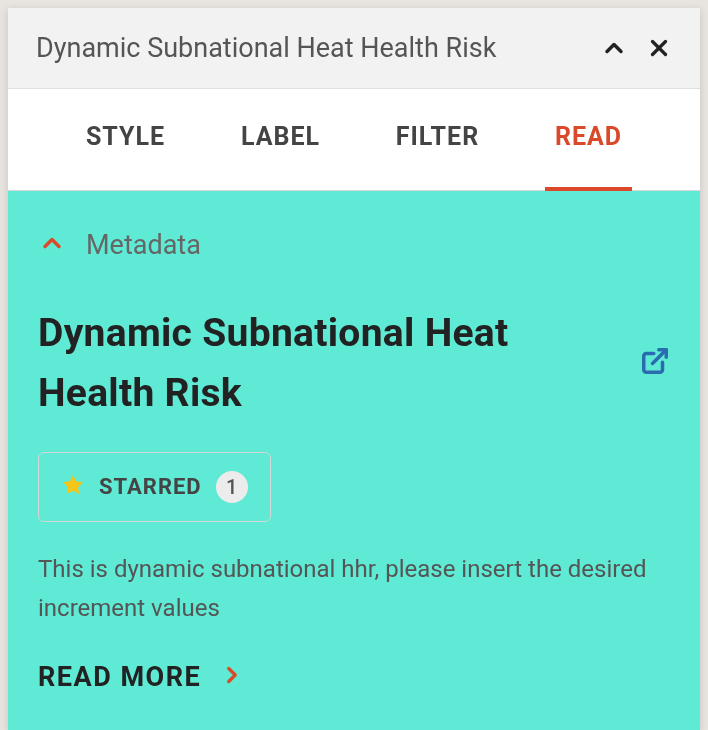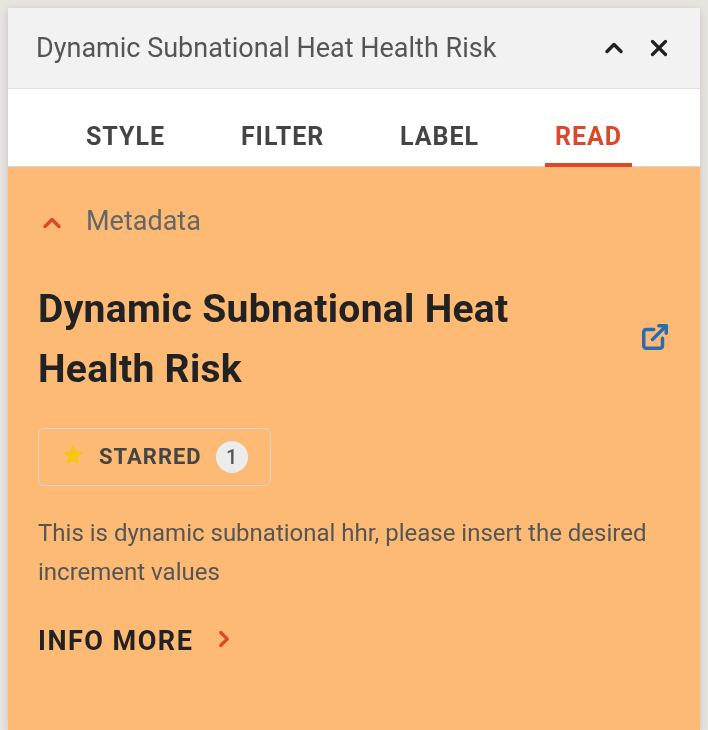--- a/index.html
+++ b/index.html
@@ -10,21 +10,21 @@
     height: 730px;
     overflow: hidden;
     position: relative;
   }
   .panel {
     position: absolute;
     top: 8px;
     left: 8px;
     right: 8px;
     bottom: 0;
-    background: #fdba74;
+    background: #5eead4;
     box-shadow: 0 2px 8px rgba(0,0,0,0.15);
     display: flex;
     flex-direction: column;
   }
   .panel-header {
     background: #f2f2f2;
     padding: 24px 28px;
     display: flex;
     align-items: center;
     justify-content: space-between;
@@ -48,42 +48,42 @@
     color: #222;
   }
   .tabs {
     display: flex;
     justify-content: space-around;
     padding: 0 40px;
     border-bottom: 1px solid #d8d8d8;
     background: #fff;
   }
   .tab {
-    padding: 32px 10px 12px 10px;
+    padding: 32px 10px 36px 10px;
     font-size: 25px;
     font-weight: 700;
     letter-spacing: 1px;
     color: #444;
     cursor: pointer;
     border-bottom: 4px solid transparent;
     position: relative;
     top: 1px;
   }
   .tab.active {
     color: #d9492a;
     border-bottom: 4px solid #d9492a;
   }
   .content {
     padding: 38px 30px 20px 30px;
     flex: 1;
     overflow: hidden;
   }
   .section-header {
     display: flex;
-    align-items: flex-end;
+    align-items: flex-start;
     gap: 20px;
     margin-bottom: 42px;
   }
   .section-label {
     font-size: 27px;
     color: #666;
     font-weight: 400;
   }
   .title-row {
     display: flex;
@@ -103,21 +103,21 @@
     color: #2b6cb0;
     cursor: pointer;
     flex-shrink: 0;
   }
   .starred-box {
     display: inline-flex;
     align-items: center;
     gap: 14px;
     border: 1px solid #d5d5d5;
     border-radius: 6px;
-    padding: 12px 22px;
+    padding: 18px 22px;
     margin-bottom: 28px;
   }
   .star-icon {
     color: #f5c518;
   }
   .starred-label {
     font-size: 22px;
     font-weight: 700;
     letter-spacing: 1px;
     color: #444;
@@ -173,22 +173,22 @@
         <svg width="26" height="26" viewBox="0 0 24 24" fill="none" stroke="currentColor" stroke-width="3" stroke-linecap="round" stroke-linejoin="round">
             <line x1="18" y1="6" x2="6" y2="18"></line>
             <line x1="6" y1="6" x2="18" y2="18"></line>
           </svg>
       </div>
     </div>
   </div>
 
   <div class="tabs">
     <div class="tab">STYLE</div>
+    <div class="tab">LABEL</div>
     <div class="tab">FILTER</div>
-    <div class="tab">LABEL</div>
     <div class="tab active">READ</div>
   </div>
 
   <div class="content">
 
     <div class="section-header">
       <svg width="28" height="28" viewBox="0 0 24 24" fill="none" stroke="#d9492a" stroke-width="3" stroke-linecap="round" stroke-linejoin="round">
           <polyline points="18 15 12 9 6 15"></polyline>
         </svg>
       <div class="section-label">Metadata</div>
@@ -211,21 +211,21 @@
             <polygon points="12 2 15.09 8.26 22 9.27 17 14.14 18.18 21.02 12 17.77 5.82 21.02 7 14.14 2 9.27 8.91 8.26 12 2"></polygon>
           </svg>
       </span>
       <span class="starred-label">STARRED</span>
       <span class="count-badge">1</span>
     </div>
 
     <div class="description">This is dynamic subnational hhr, please insert the desired increment values</div>
 
     <div class="read-more">
-      <span class="read-more-label">INFO MORE</span>
+      <span class="read-more-label">READ MORE</span>
       <span class="read-more-arrow">
         <svg width="26" height="26" viewBox="0 0 24 24" fill="none" stroke="currentColor" stroke-width="3" stroke-linecap="round" stroke-linejoin="round">
             <polyline points="9 18 15 12 9 6"></polyline>
           </svg>
       </span>
     </div>
 
   </div>
 </div>
 

